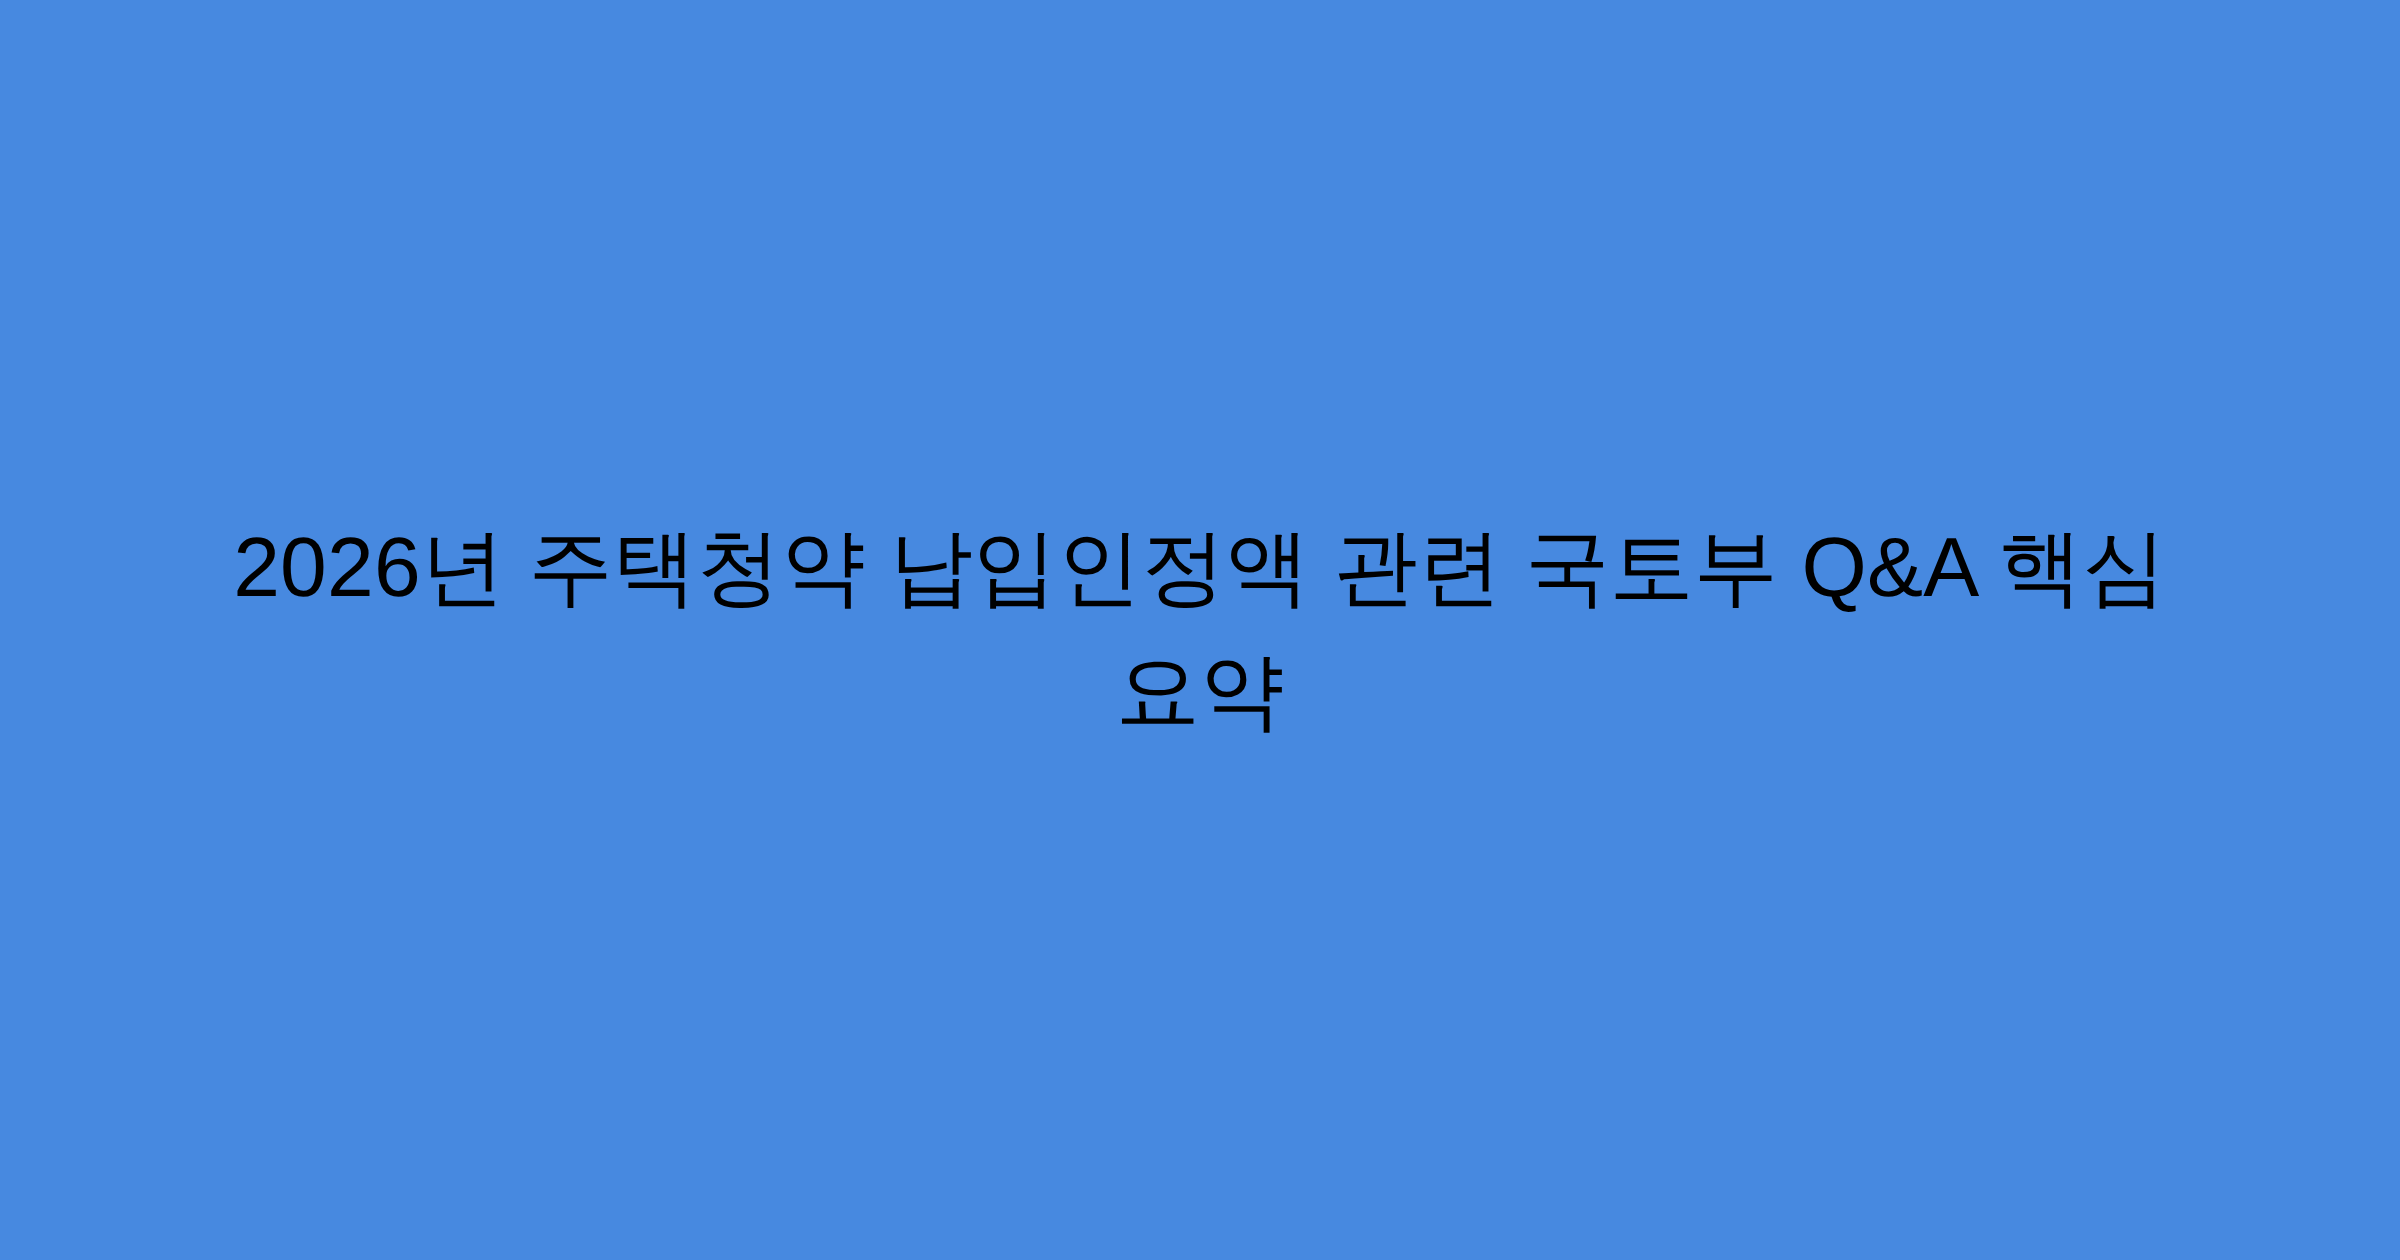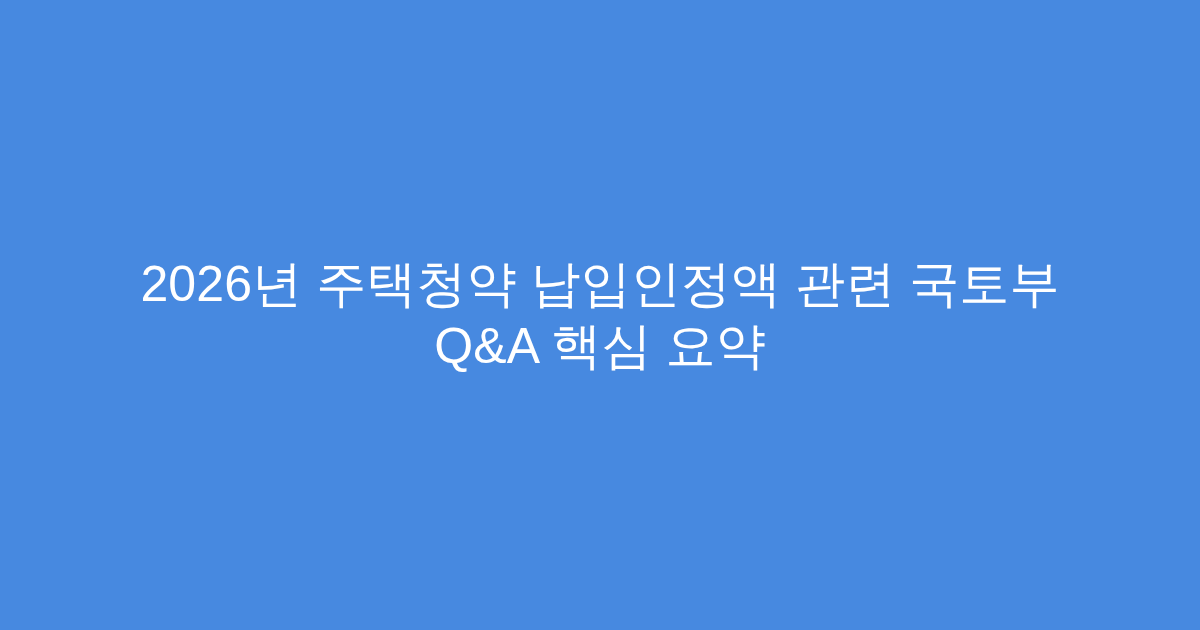--- a/index.html
+++ b/index.html
@@ -30,22 +30,22 @@
     width: 1010px;
     display: flex;
     align-items: center;
     justify-content: center;
   }
 
   .banner-title {
     margin: 0;
     width: 100%;
     text-align: center;
-    color: #ffffff;
-    font-size: 50px;
+    color: #000000;
+    font-size: 42px;
     line-height: 62px;
     font-weight: 400;
     letter-spacing: 0.1px;
     word-break: keep-all;
     overflow-wrap: break-word;
     -webkit-font-smoothing: antialiased;
   }
 </style>
 </head>
 <body>

